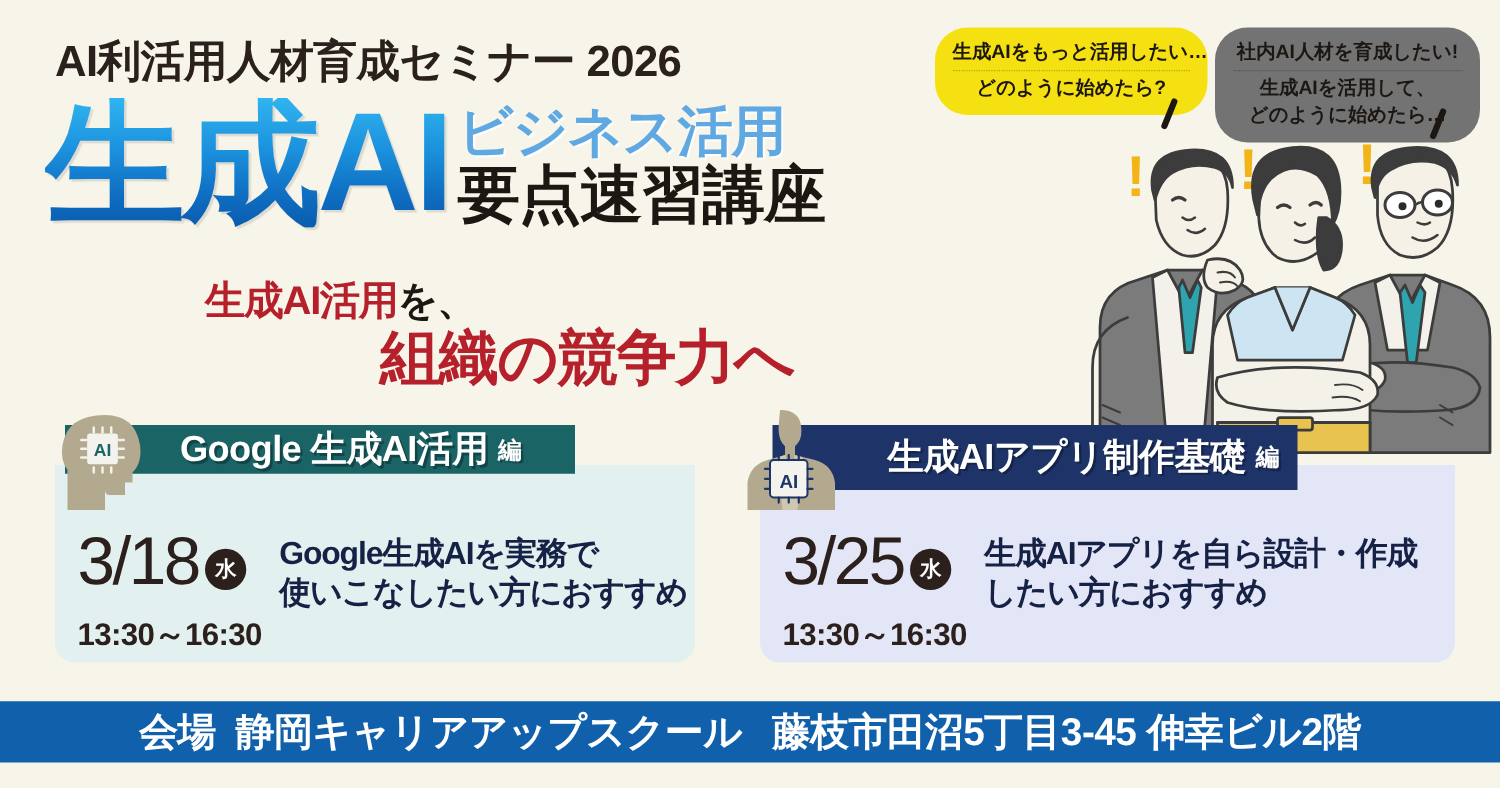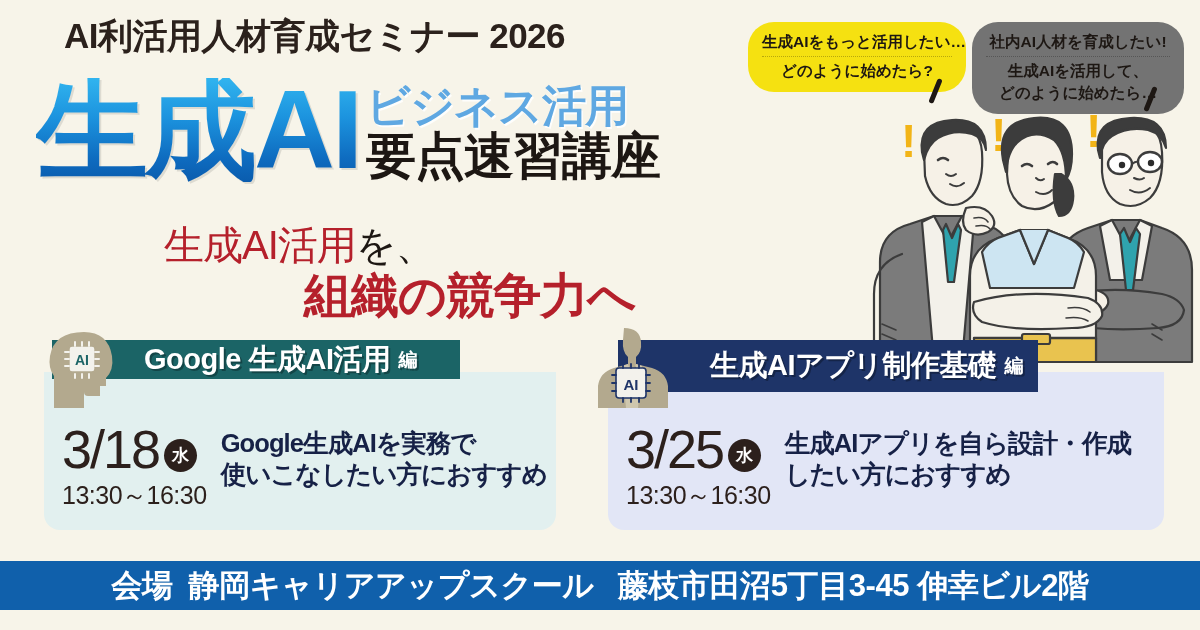--- a/index.html
+++ b/index.html
@@ -8,23 +8,23 @@
     background:#f7f4e9;
     font-family:"Liberation Sans","DejaVu Sans",sans-serif;
   }
   #banner{position:relative;width:1200px;height:630px;overflow:hidden;background:#f7f4e9;}
 
   
   .bg-cream{position:absolute;left:0;top:0;width:1200px;height:565px;background:#f7f4e9;}
 
   
   .header-line{
-    position:absolute;left:44px;top:13px;
+    position:absolute;left:44px;top:26px;
     font-size:35px;font-weight:bold;letter-spacing:-0.5px;
-    color:#2b211c;white-space:nowrap;margin-left:20px;
+    color:#2b211c;white-space:nowrap;
   }
 
   
   .title-wrap{position:absolute;left:36px;top:78px;display:flex;align-items:flex-start;}
   .title-main{
     font-size:112px;font-weight:bold;line-height:0.93;letter-spacing:-3px;
     background:linear-gradient(180deg,#31b4ef 0%,#1c93de 38%,#0e6bbf 78%,#0a5cae 100%);
     -webkit-background-clip:text;background-clip:text;color:transparent;
     -webkit-text-fill-color:transparent;
     white-space:nowrap;
@@ -37,21 +37,21 @@
     text-shadow:1.5px 1.5px 0 rgba(255,255,255,0.85);
   }
   .title-sub2{
     font-size:50px;font-weight:bold;color:#1d1713;letter-spacing:-1px;
     line-height:1.02;white-space:nowrap;margin-top:2px;
   }
 
   
   .catch{position:absolute;left:164px;top:222px;}
   .catch-l1{
-    font-size:40px;font-weight:normal;letter-spacing:-1px;color:#b5202b;
+    font-size:32px;font-weight:bold;letter-spacing:-1px;color:#b5202b;
     white-space:nowrap;line-height:1.16;
   }
   .catch-l1 .blk{color:#1d1713;}
   .catch-l2{
     font-size:48px;font-weight:bold;letter-spacing:-1px;color:#b5202b;
     white-space:nowrap;line-height:1.16;margin-left:140px;
   }
 
   
   .bubble{position:absolute;border-radius:26px;padding:9px 14px 10px;box-sizing:border-box;}
@@ -105,21 +105,21 @@
   .dateline{display:flex;align-items:center;}
   .bigdate{
     font-size:54px;font-weight:normal;color:#2c201c;line-height:0.94;letter-spacing:-2px;
   }
   .daybadge{
     width:33px;height:33px;border-radius:50%;background:#2c201c;color:#fff;
     font-size:17px;font-weight:bold;display:flex;align-items:center;justify-content:center;
     margin-left:5px;margin-top:12px;
   }
   .timetext{
-    font-size:25px;font-weight:normal;color:#2c201c;letter-spacing:-0.5px;margin-top:4px;
+    font-size:25px;font-weight:bold;color:#2c201c;letter-spacing:-0.5px;margin-top:16px;
   }
   .desc{margin-left:14px;margin-top:4px;}
   .desc-line{
     font-size:25.5px;font-weight:bold;color:#162146;letter-spacing:-0.9px;
     line-height:1.22;white-space:nowrap;
   }
 
   
   #venue-bar{
     position:absolute;left:0;top:561px;width:1200px;height:49px;background:#1060ab;

